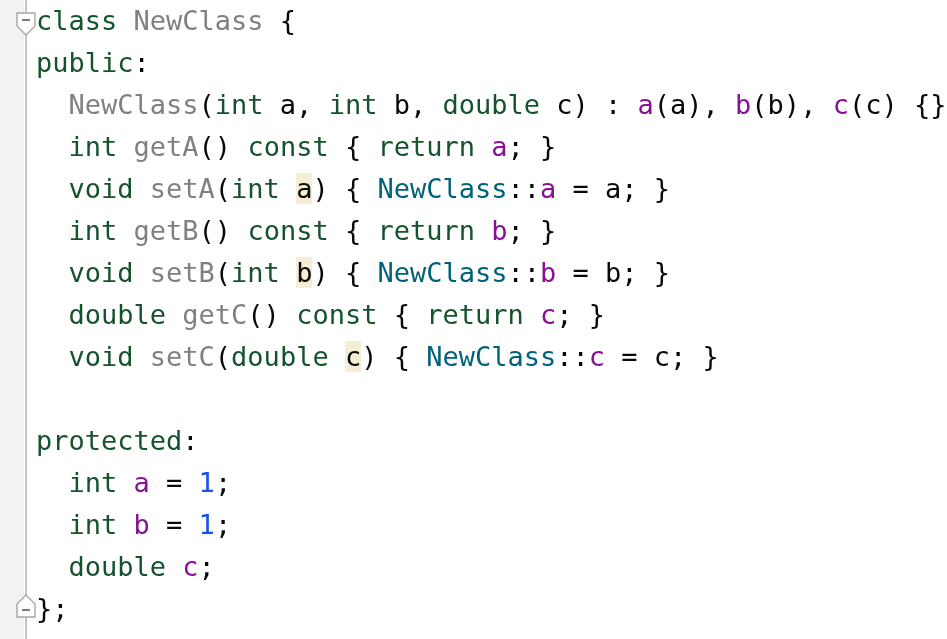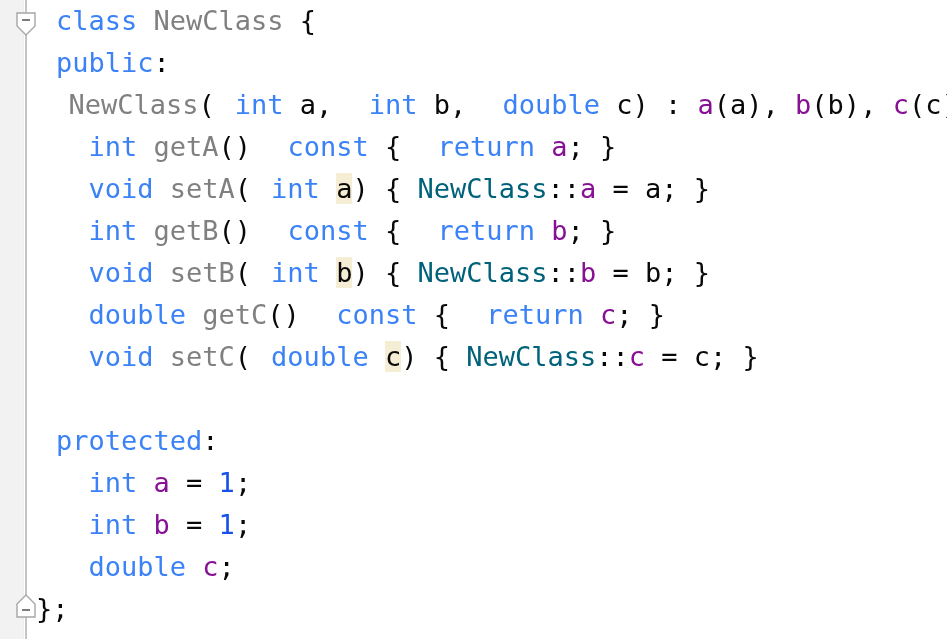--- a/index.html
+++ b/index.html
@@ -65,21 +65,21 @@
   }
 
   .line {
     height: 42px;
     padding-left: 36px;
     white-space: pre;
     box-sizing: border-box;
   }
 
   
-  .kw   { color: #3b82f6; padding-left: 20px; }            
+  .kw   { color: #14532d; }            
   .cls  { color: #808080; }            
   .mem  { color: #871094; }            
   .qual { color: #00627a; }            
   .num  { color: #1750eb; }            
   .pln  { color: #080808; }            
   .hl   { background: #f5eed5; }       
 </style>
 </head>
 <body>
 

